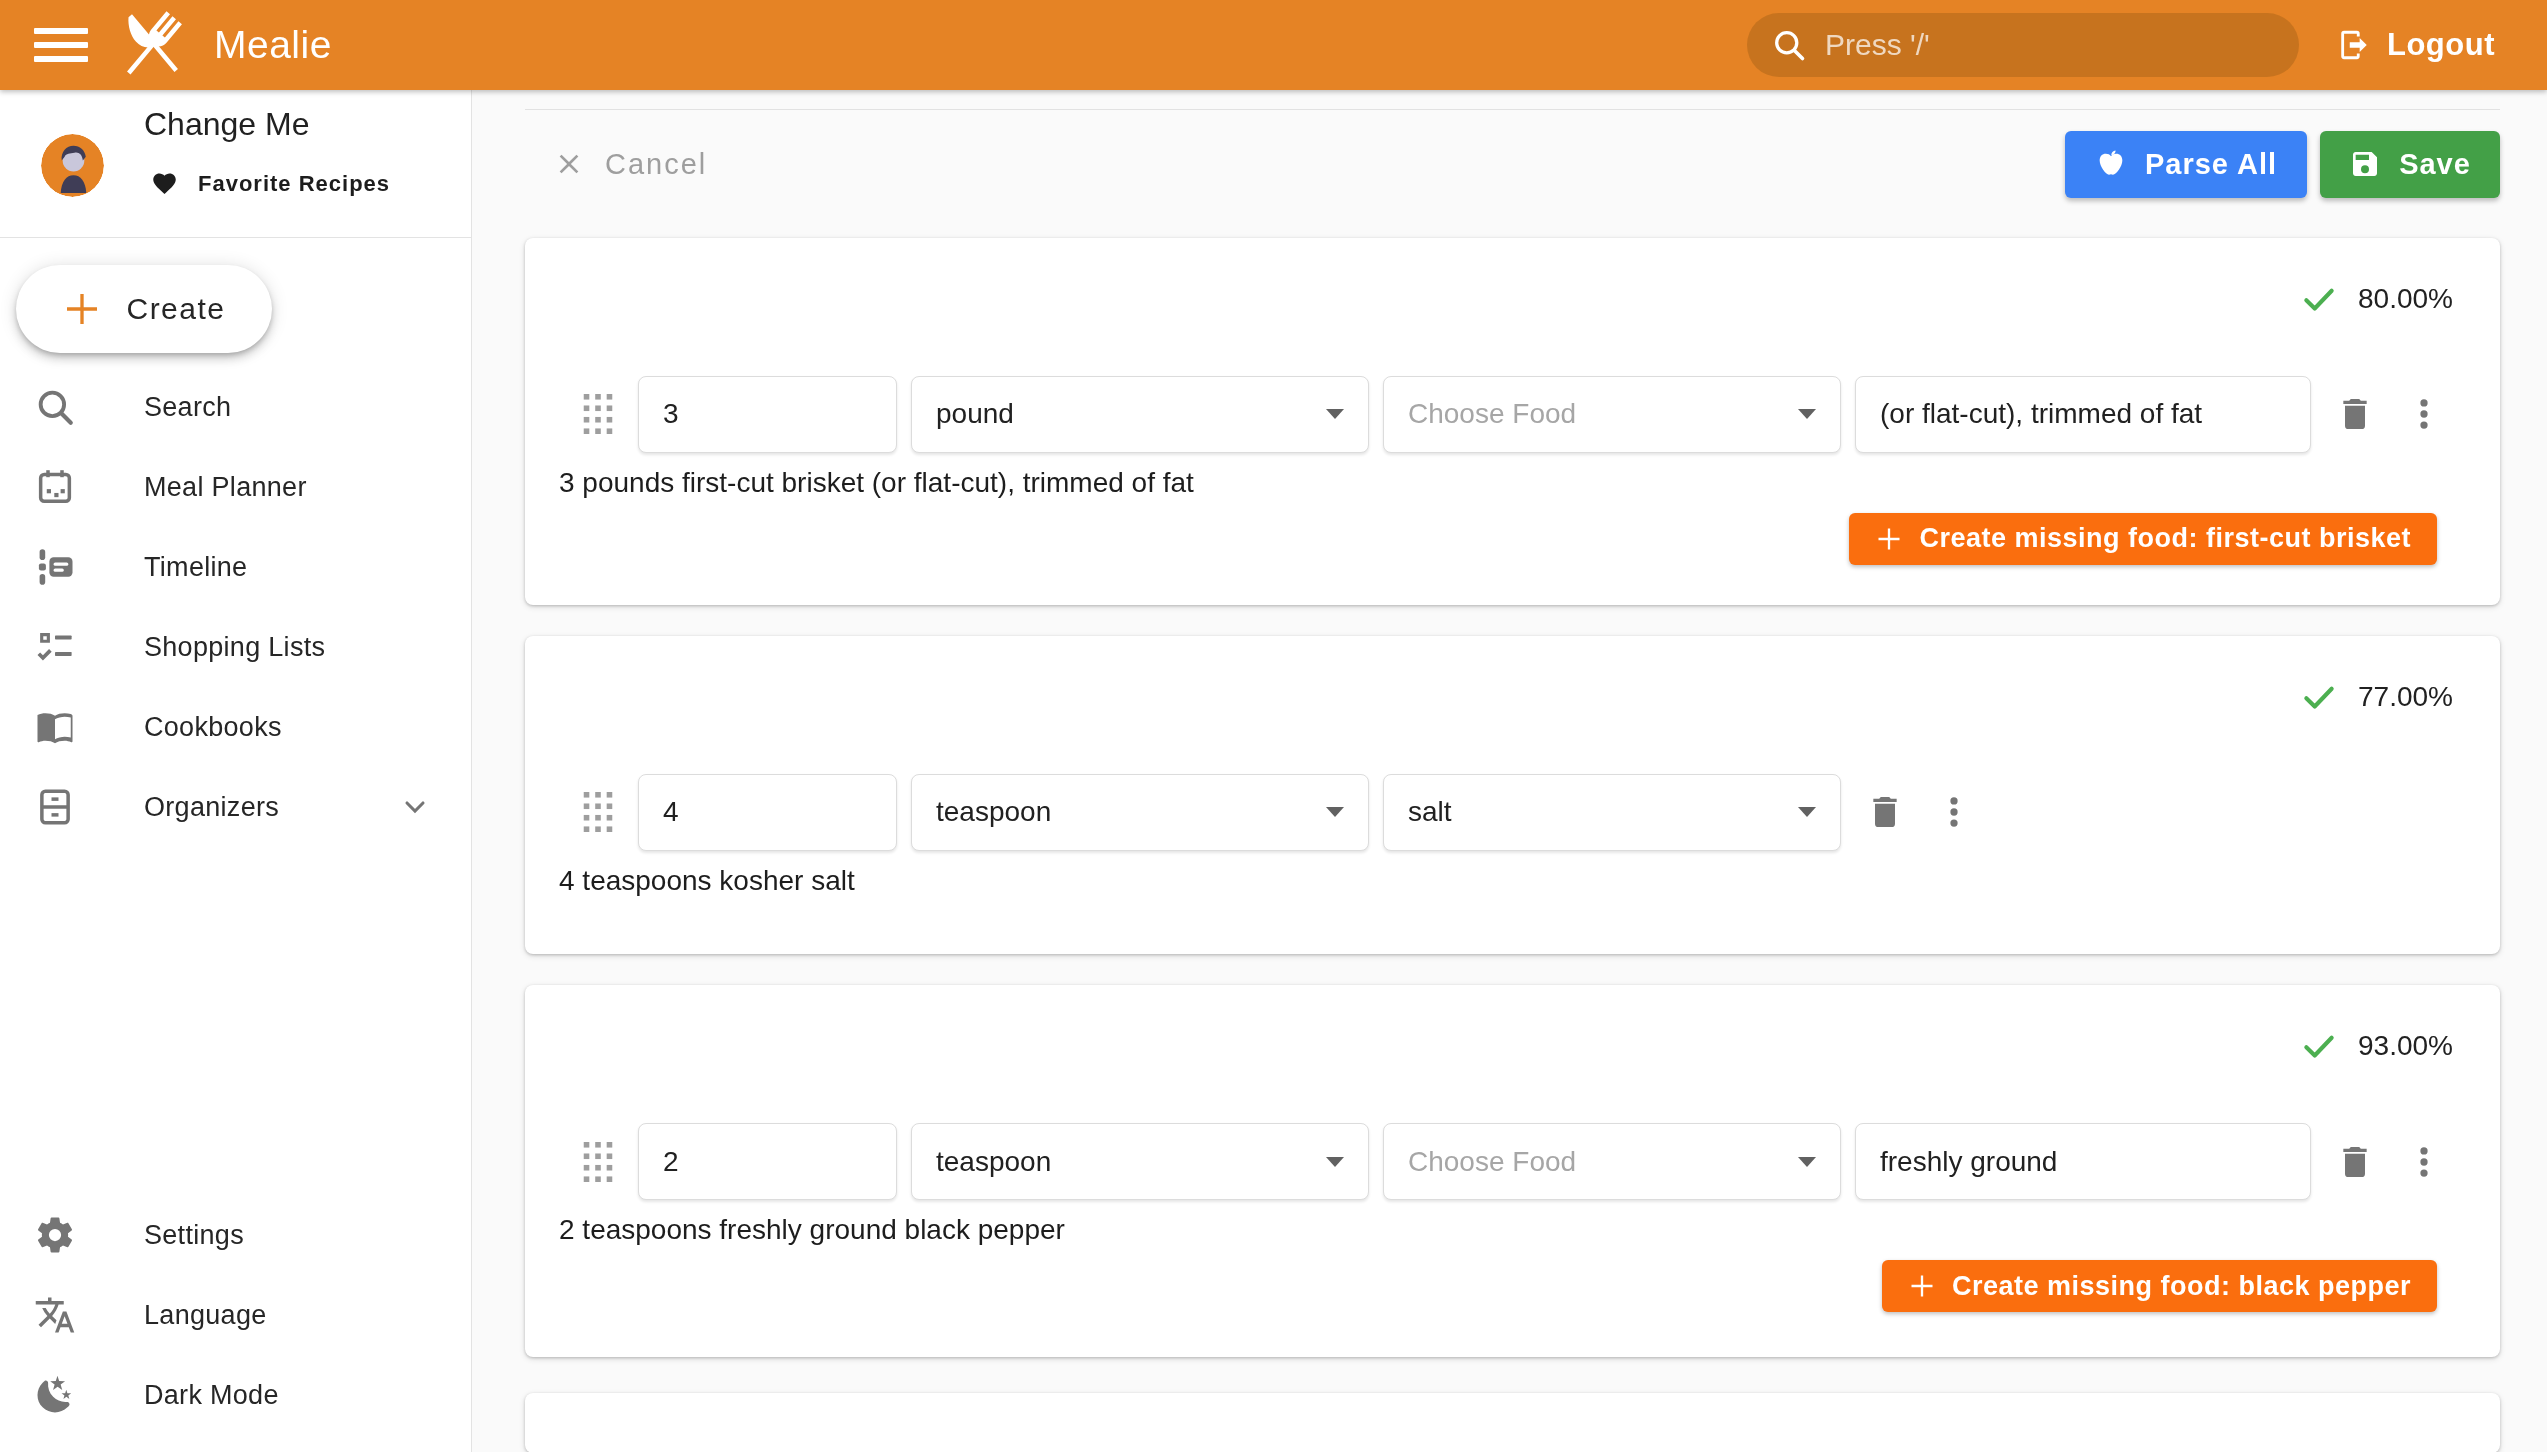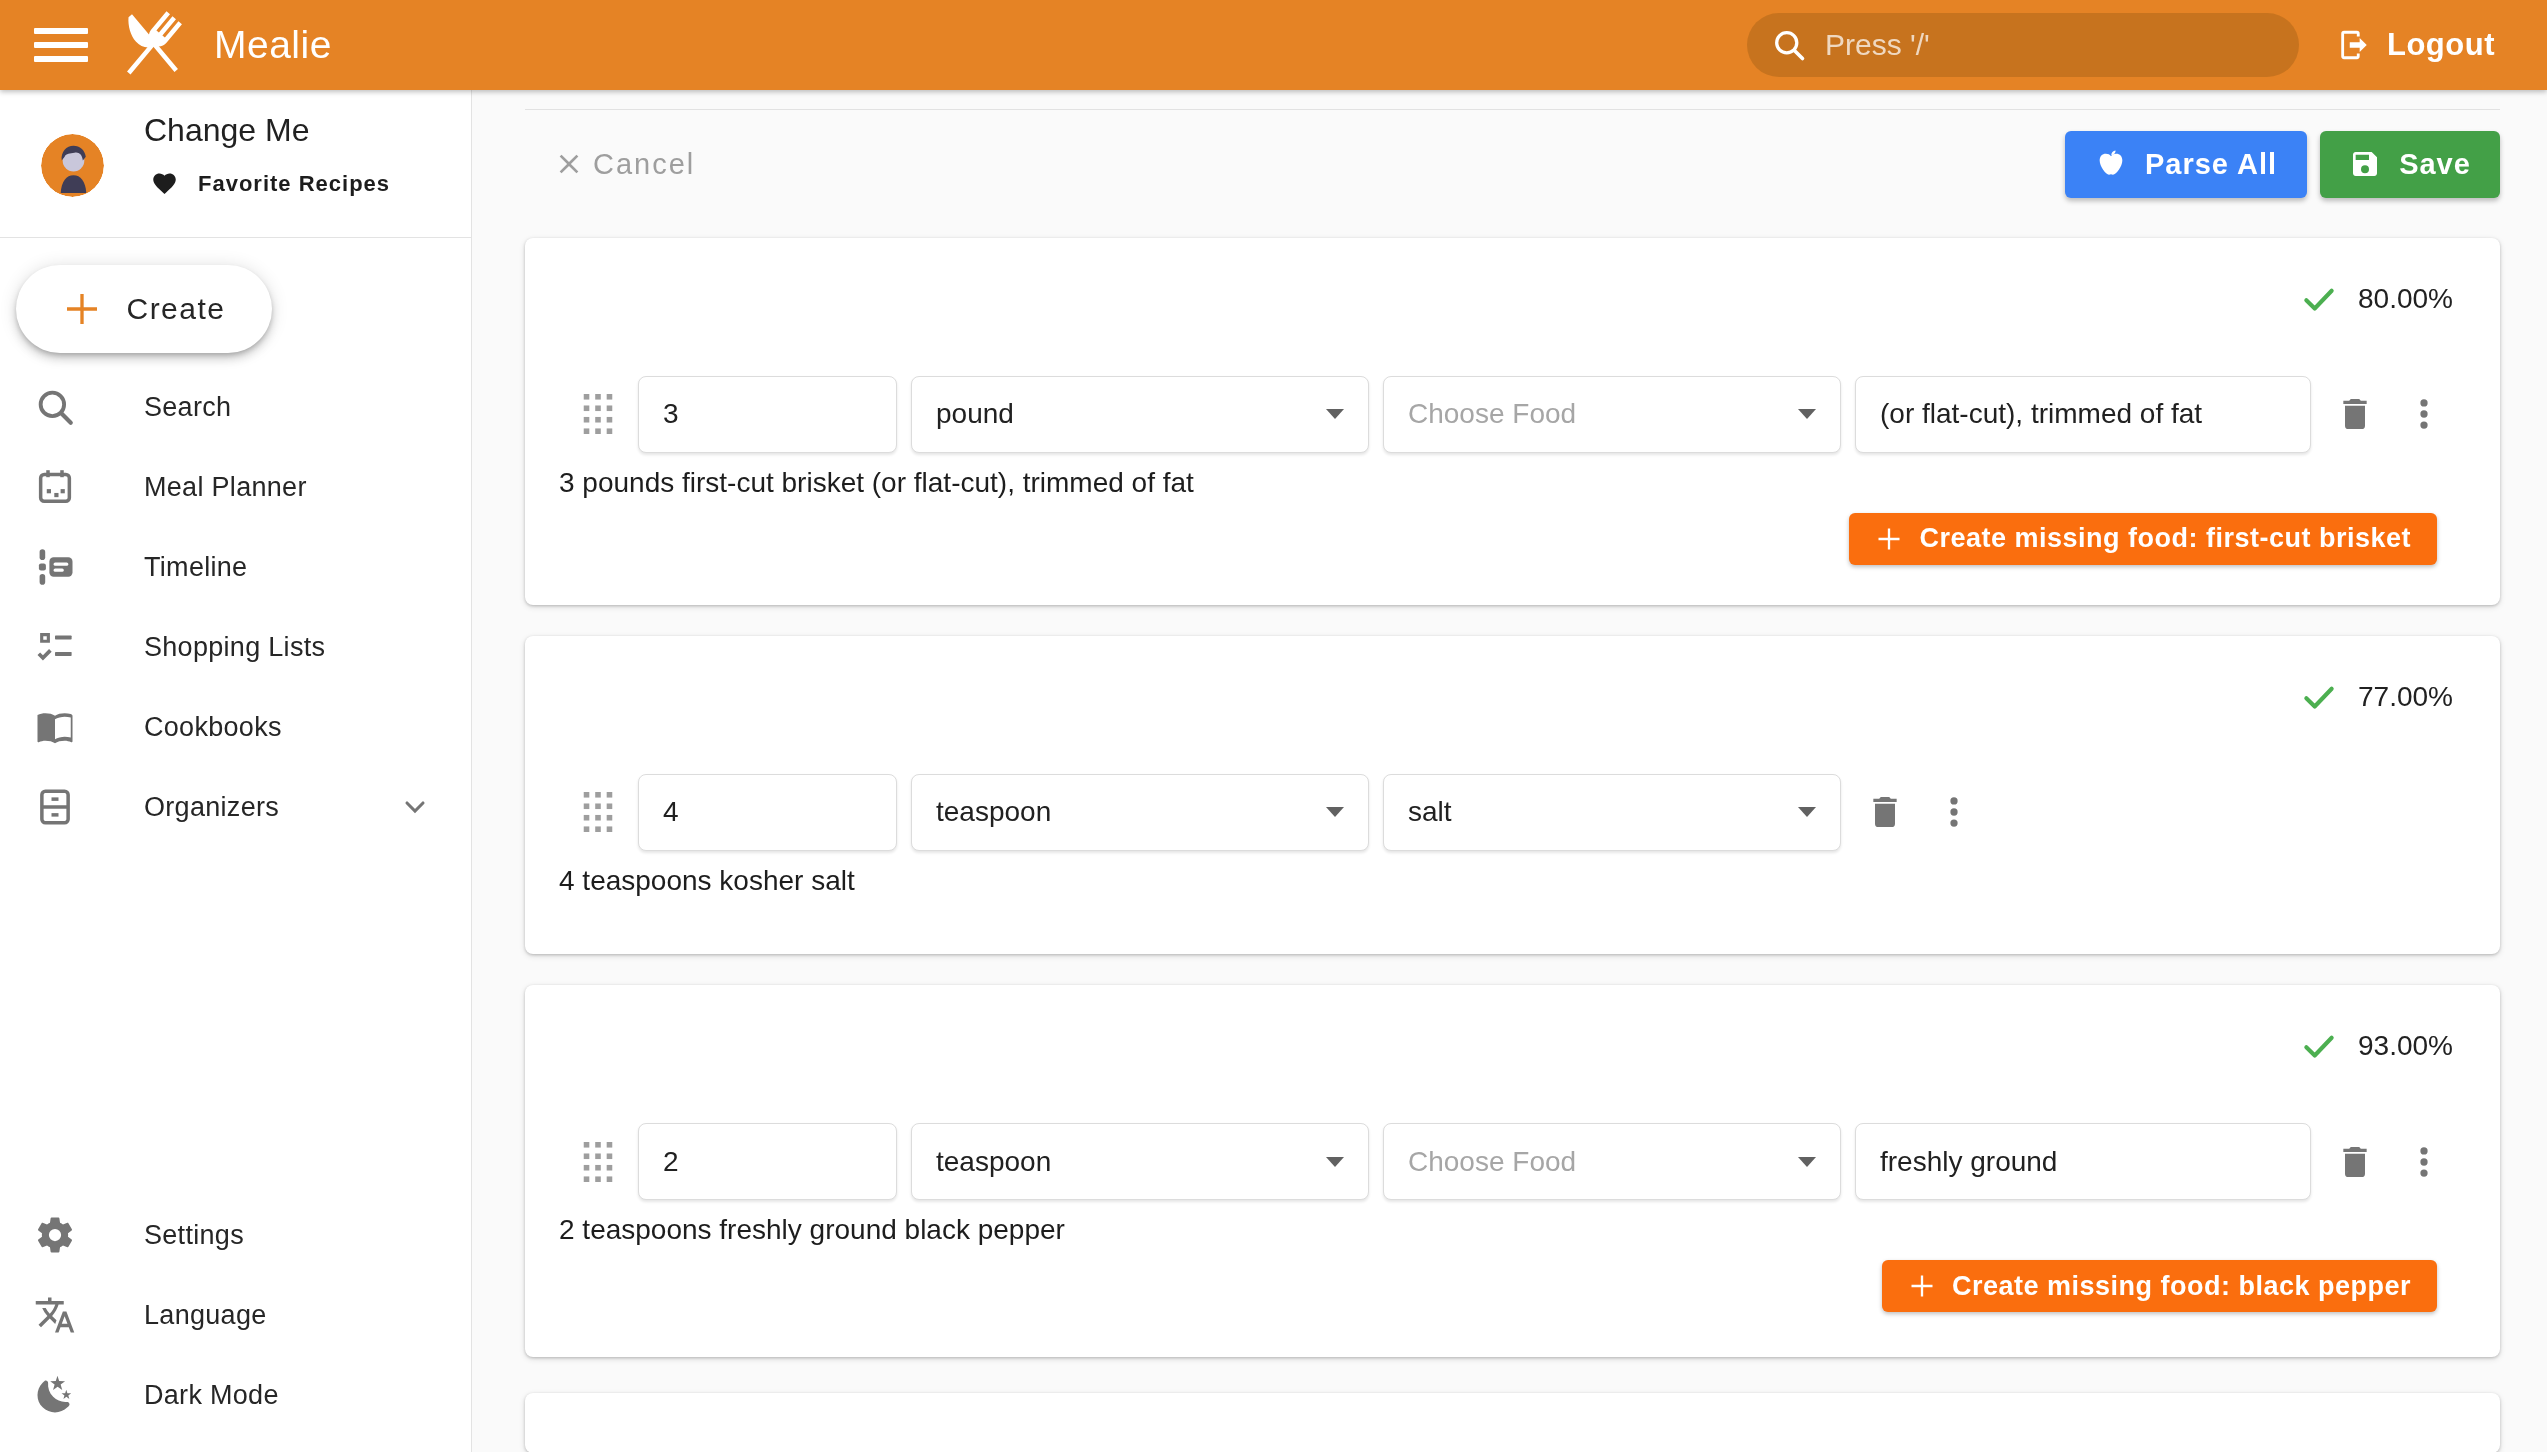--- a/index.html
+++ b/index.html
@@ -24,42 +24,42 @@
                 font-size:31px; font-weight:600; letter-spacing:0.5px; cursor:pointer; }
   .logout-btn svg { width:34px; height:34px; }
 
   
   .body { flex:1; display:flex; min-height:0; }
 
   
   aside { width:472px; flex:0 0 472px; background:#fff; border-right:1px solid #E3E3E3; position:relative; }
   .profile { position:relative; height:147px; }
   .avatar { position:absolute; left:41px; top:44px; width:63px; height:63px; border-radius:50%; overflow:hidden; }
-  .profile-name { position:absolute; left:144px; top:22px; font-size:32px; font-weight:500; color:#212121; }
+  .profile-name { position:absolute; left:144px; top:16px; font-size:32px; font-weight:500; color:#212121; }
   .fav-row { position:absolute; left:151px; top:80px; display:flex; align-items:center; gap:20px; cursor:pointer; }
   .fav-row svg { width:27px; height:27px; color:#1d1d1d; }
   .fav-row span { font-size:22px; font-weight:600; letter-spacing:1px; color:#1d1d1d; }
   .side-divider { position:absolute; top:147px; left:0; width:100%; height:1px; background:#E3E3E3; }
   .create-btn { position:absolute; top:175px; left:16px; width:256px; height:88px; border-radius:44px; background:#fff;
                 box-shadow:0 3px 5px -1px rgba(0,0,0,.2),0 6px 10px 0 rgba(0,0,0,.14),0 1px 18px 0 rgba(0,0,0,.12);
                 display:flex; align-items:center; justify-content:center; gap:24px; cursor:pointer; }
   .create-btn svg { width:40px; height:40px; color:#E58325; }
   .create-btn span { font-size:30px; font-weight:500; letter-spacing:1.5px; color:#262626; }
   .menu { position:absolute; top:277px; left:0; right:0; }
   .menu-bottom { position:absolute; bottom:18px; left:0; right:0; }
   .menu-row { height:80px; display:flex; align-items:center; padding-left:34px; cursor:pointer; }
   .menu-row .mi { width:42px; height:42px; color:#757575; flex:0 0 42px; }
   .menu-row .ml { margin-left:68px; font-size:27px; color:#262626; letter-spacing:0.3px; }
   .menu-row .chev { margin-left:auto; margin-right:40px; width:32px; height:32px; color:#757575; }
 
   
   main { flex:1; min-width:0; background:#FAFAFA; padding:0 47px 0 53px; display:flex; flex-direction:column; }
   .top-divider { height:1px; background:#E2E2E2; margin-top:19px; }
   .toolbar { margin-top:21px; height:68px; display:flex; align-items:center; }
-  .cancel-btn { display:flex; align-items:center; gap:8px; margin-left:28px; color:#9E9E9E;
+  .cancel-btn { display:flex; align-items:center; gap:20px; margin-left:28px; color:#9E9E9E;
                 font-size:29px; font-weight:500; letter-spacing:2px; cursor:pointer; }
   .cancel-btn svg { width:32px; height:32px; }
   .toolbar-spacer { flex:1; }
   .tbtn { height:67px; border:none; border-radius:6px; color:#fff; display:flex; align-items:center; justify-content:center;
           gap:18px; font-family:inherit; font-size:29px; font-weight:600; letter-spacing:1px; cursor:pointer;
           box-shadow:0 3px 5px rgba(0,0,0,.25); }
   .btn-parse { width:242px; background:#3b82f6; }
   .btn-save  { width:180px; background:#43A047; margin-left:13px; }
   .tbtn svg { width:32px; height:32px; }
 

